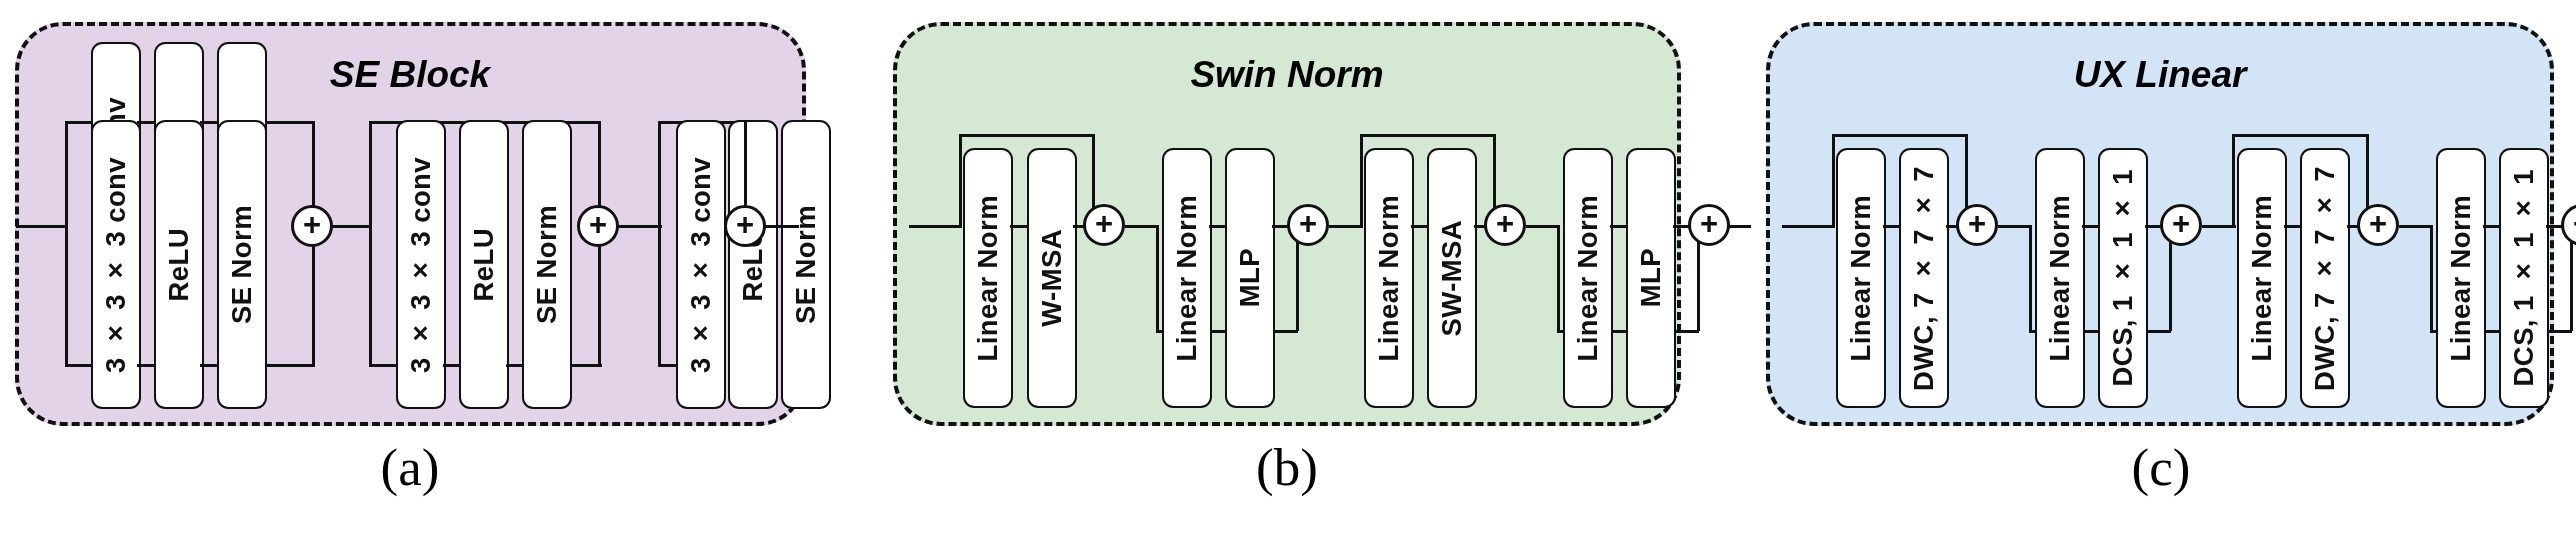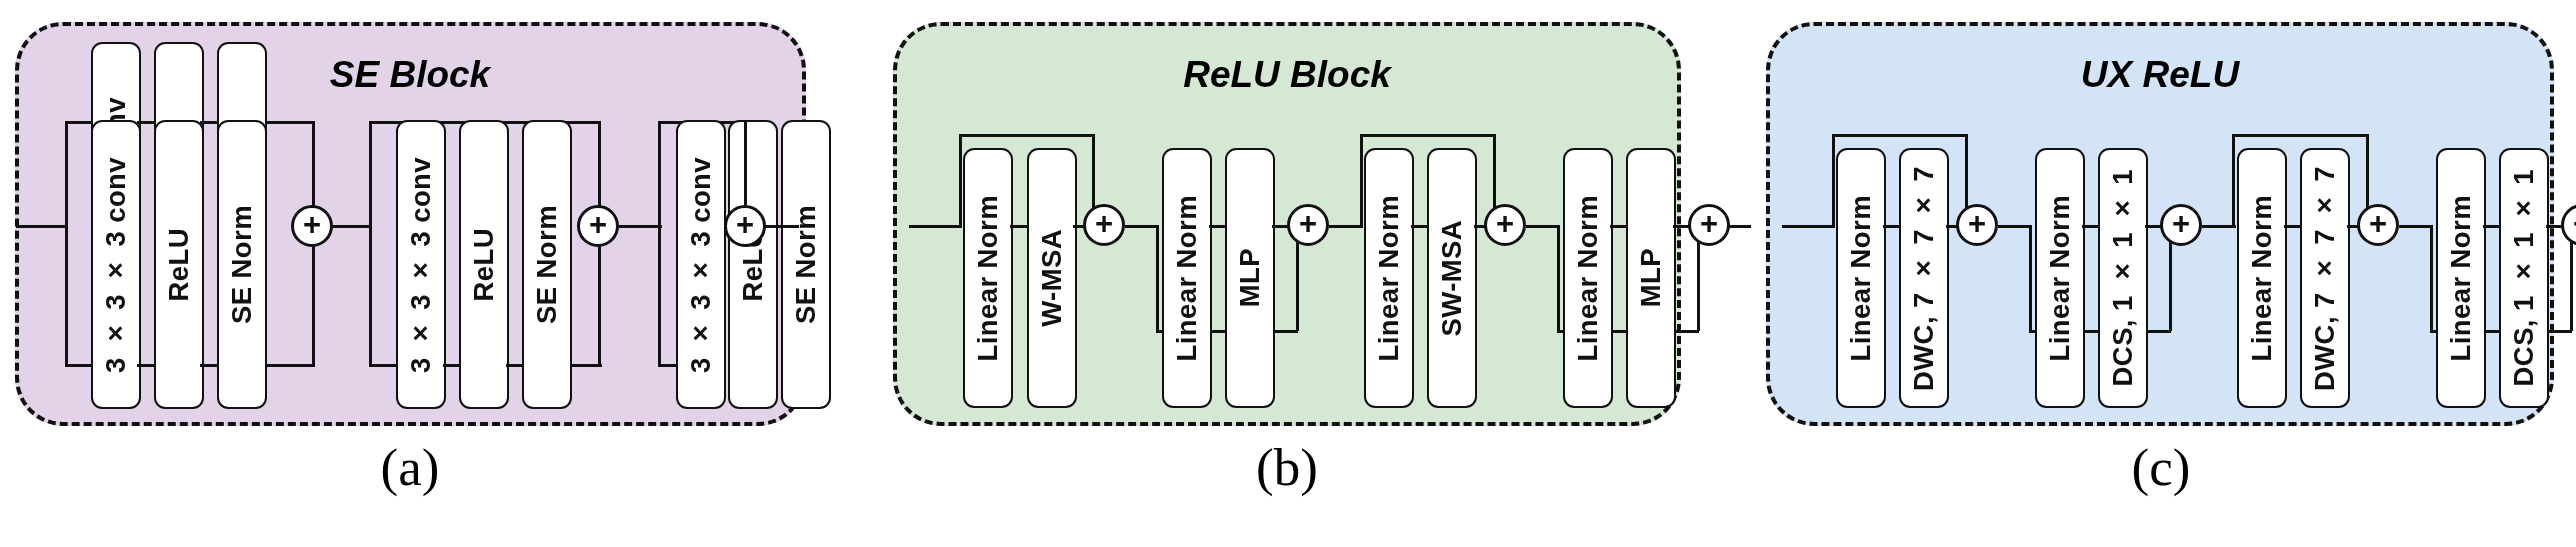--- a/index.html
+++ b/index.html
@@ -116,21 +116,21 @@
   <div class="h" style="left:829px;top:364px;width:0px;"></div>
   <div class="v" style="left:744px;top:121px;height:84px;"></div>
   <div class="plus" style="left:724px;top:205px;">
     <b>+</b>
   </div>
   <div class="h" style="left:765px;top:225px;width:34px;"></div>
 
   <div class="caption" style="left:313px;">(a)</div>
 
   <div class="panel" style="left:893px;top:22px;width:788px;height:404px;background:#d5e8d4;">
-    <div class="panel-title">ReLU Block</div>
+    <div class="panel-title">Swin Norm</div>
   </div>
 
   <div class="h" style="left:909px;top:225px;width:52px;"></div>
 
   <div class="v" style="left:959px;top:134px;height:94px;"></div>
   <div class="h" style="left:959px;top:134px;width:136px;"></div>
   <div class="opbox" style="left:963px;top:148px;width:50px;height:260px;">
     <span>Linear Norm</span>
   </div>
   <div class="h" style="left:1010px;top:225px;width:19.4px;"></div>
@@ -188,21 +188,21 @@
   <div class="v" style="left:1697px;top:236px;height:95px;"></div>
   <div class="plus" style="left:1688px;top:204px;">
     <b>+</b>
   </div>
   <div class="h" style="left:1673px;top:225px;width:18px;"></div>
   <div class="h" style="left:1727px;top:225px;width:24px;"></div>
 
   <div class="caption" style="left:1190px;">(b)</div>
 
   <div class="panel" style="left:1766px;top:22px;width:788px;height:404px;background:#d4e4f7;">
-    <div class="panel-title">UX ReLU</div>
+    <div class="panel-title">UX Linear</div>
   </div>
 
   <div class="h" style="left:1782px;top:225px;width:52px;"></div>
 
   <div class="v" style="left:1832px;top:134px;height:94px;"></div>
   <div class="h" style="left:1832px;top:134px;width:136px;"></div>
   <div class="opbox" style="left:1836px;top:148px;width:50px;height:260px;">
     <span>Linear Norm</span>
   </div>
   <div class="h" style="left:1883px;top:225px;width:19.4px;"></div>

